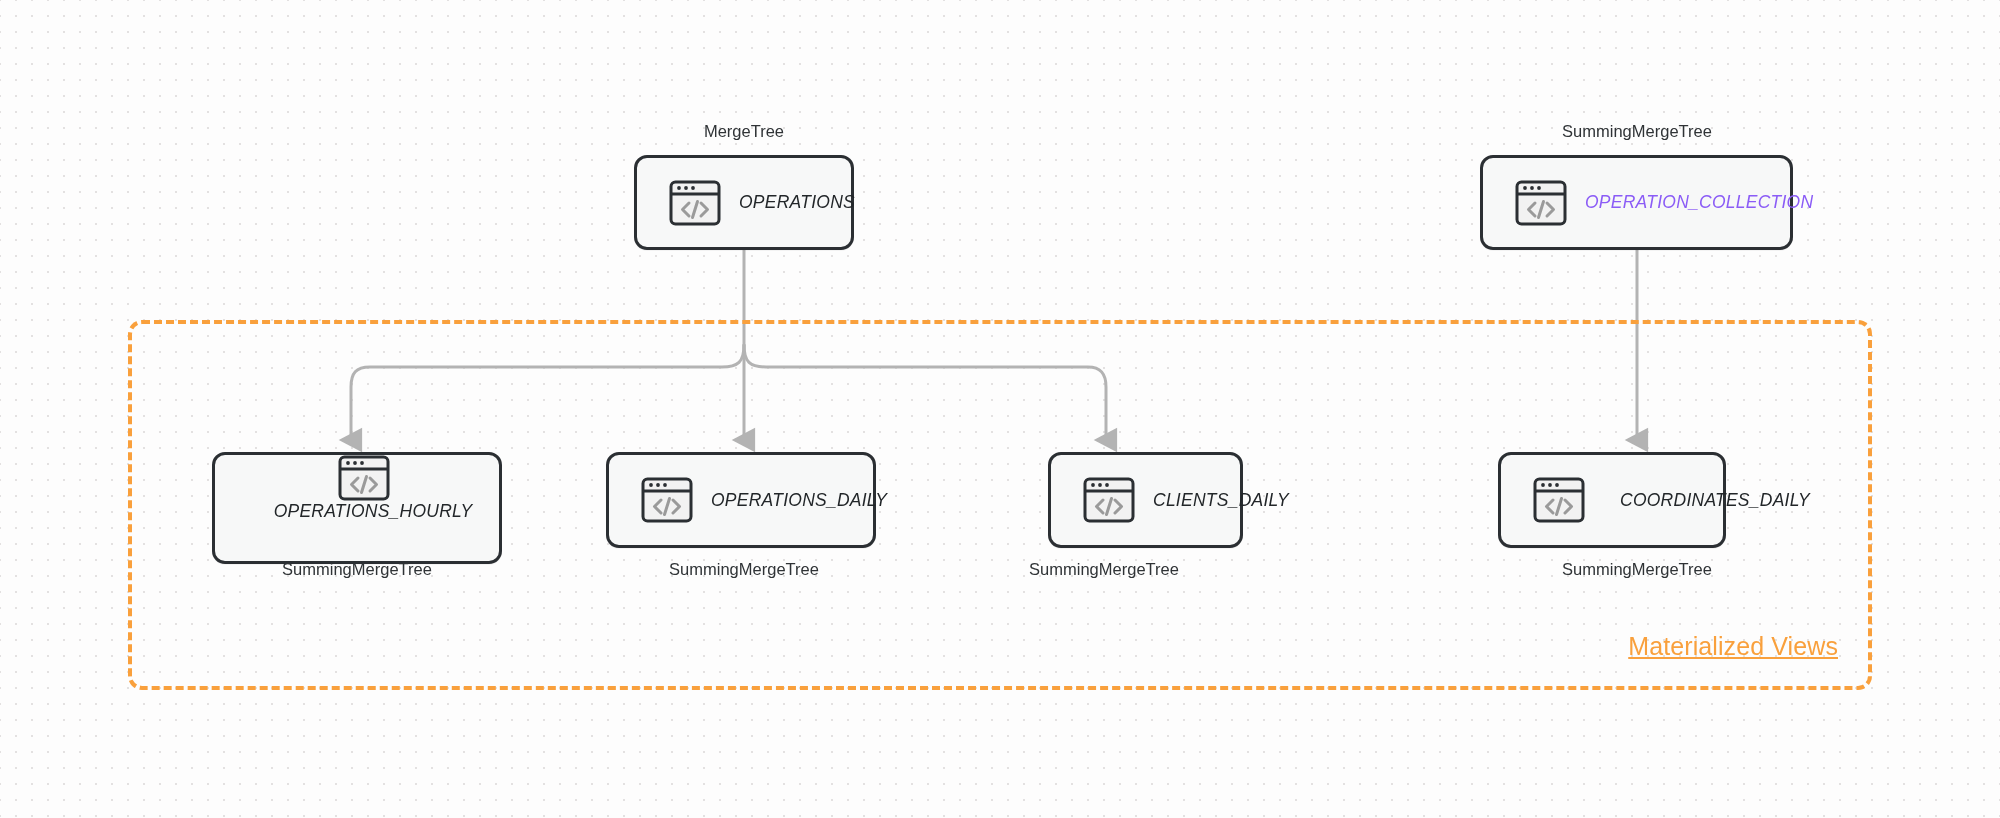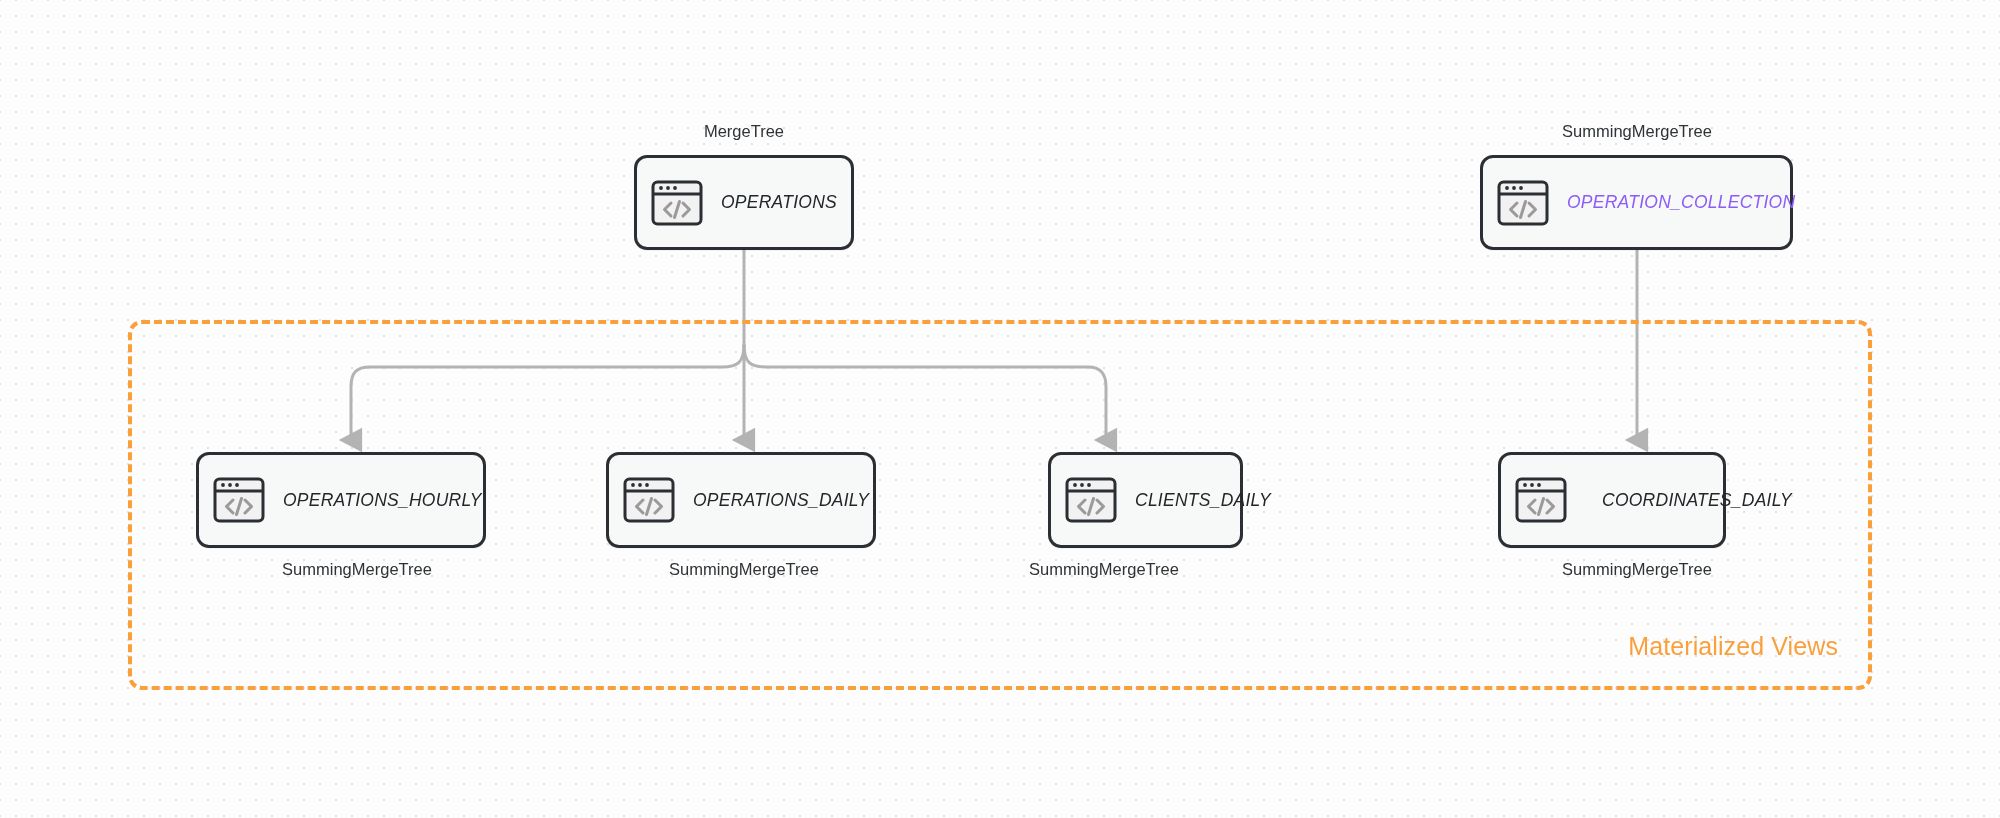--- a/index.html
+++ b/index.html
@@ -37,32 +37,33 @@
     border-radius: 14px;
     box-sizing: border-box;
   }
   .mv-group-label {
     position: absolute;
     color: #f9a03c;
     font-size: 25px;
     font-family: "Liberation Sans", sans-serif;
     white-space: nowrap;
     letter-spacing: 0.1px;
+    text-decoration: underline;
   }
 
   
   .node {
     position: absolute;
     box-sizing: border-box;
     background: #f7f8f8;
     border: 3.5px solid #2b2f33;
     border-radius: 13px;
     display: flex;
     align-items: center;
-    padding-left: 14px;
+    padding-left: 32px;
     box-shadow: 0 1px 0 rgba(0,0,0,0.04);
   }
   .node-icon {
     flex: 0 0 auto;
     width: 52px;
     height: 46px;
     margin-right: 18px;
   }
   .node-title {
     font-family: "Liberation Sans", sans-serif;
@@ -130,21 +131,21 @@
             <circle cx="10" cy="8" r="1.9" fill="#2b2f33"></circle>
             <circle cx="17" cy="8" r="1.9" fill="#2b2f33"></circle>
             <circle cx="24" cy="8" r="1.9" fill="#2b2f33"></circle>
             <path d="M20,23 L13.5,29.5 L20,36" fill="none" stroke="#9a9a9a" stroke-width="3" stroke-linecap="round" stroke-linejoin="round"></path>
             <path d="M32,23 L38.5,29.5 L32,36" fill="none" stroke="#9a9a9a" stroke-width="3" stroke-linecap="round" stroke-linejoin="round"></path>
             <path d="M28.5,21.5 L23.5,37.5" fill="none" stroke="#9a9a9a" stroke-width="3" stroke-linecap="round"></path>
           </svg></span>
         <span class="node-title" style="color: #8b5cf6;">OPERATION_COLLECTION</span>
       </div>
       <div class="engine-label" style="left: 1637px; top: 122px;">SummingMergeTree</div>
-      <div class="node" style="left: 196px; top: 452px; width: 290px; height: 96px; border-color: rgb(43, 47, 51); background: rgb(247, 248, 248);">
+      <div class="node" style="left: 212px; top: 452px; width: 290px; height: 112px; border-color: rgb(43, 47, 51); background: rgb(247, 248, 248); flex-direction: column;">
         <span class="node-icon"><svg viewBox="0 0 52 46" xmlns="http://www.w3.org/2000/svg">
             <rect x="2" y="2" width="48" height="42" rx="4.5" ry="4.5" fill="#f2f2f2" stroke="#2b2f33" stroke-width="3"></rect>
             <path d="M2,14 L50,14" stroke="#2b2f33" stroke-width="3"></path>
             <circle cx="10" cy="8" r="1.9" fill="#2b2f33"></circle>
             <circle cx="17" cy="8" r="1.9" fill="#2b2f33"></circle>
             <circle cx="24" cy="8" r="1.9" fill="#2b2f33"></circle>
             <path d="M20,23 L13.5,29.5 L20,36" fill="none" stroke="#9a9a9a" stroke-width="3" stroke-linecap="round" stroke-linejoin="round"></path>
             <path d="M32,23 L38.5,29.5 L32,36" fill="none" stroke="#9a9a9a" stroke-width="3" stroke-linecap="round" stroke-linejoin="round"></path>
             <path d="M28.5,21.5 L23.5,37.5" fill="none" stroke="#9a9a9a" stroke-width="3" stroke-linecap="round"></path>
           </svg></span>

